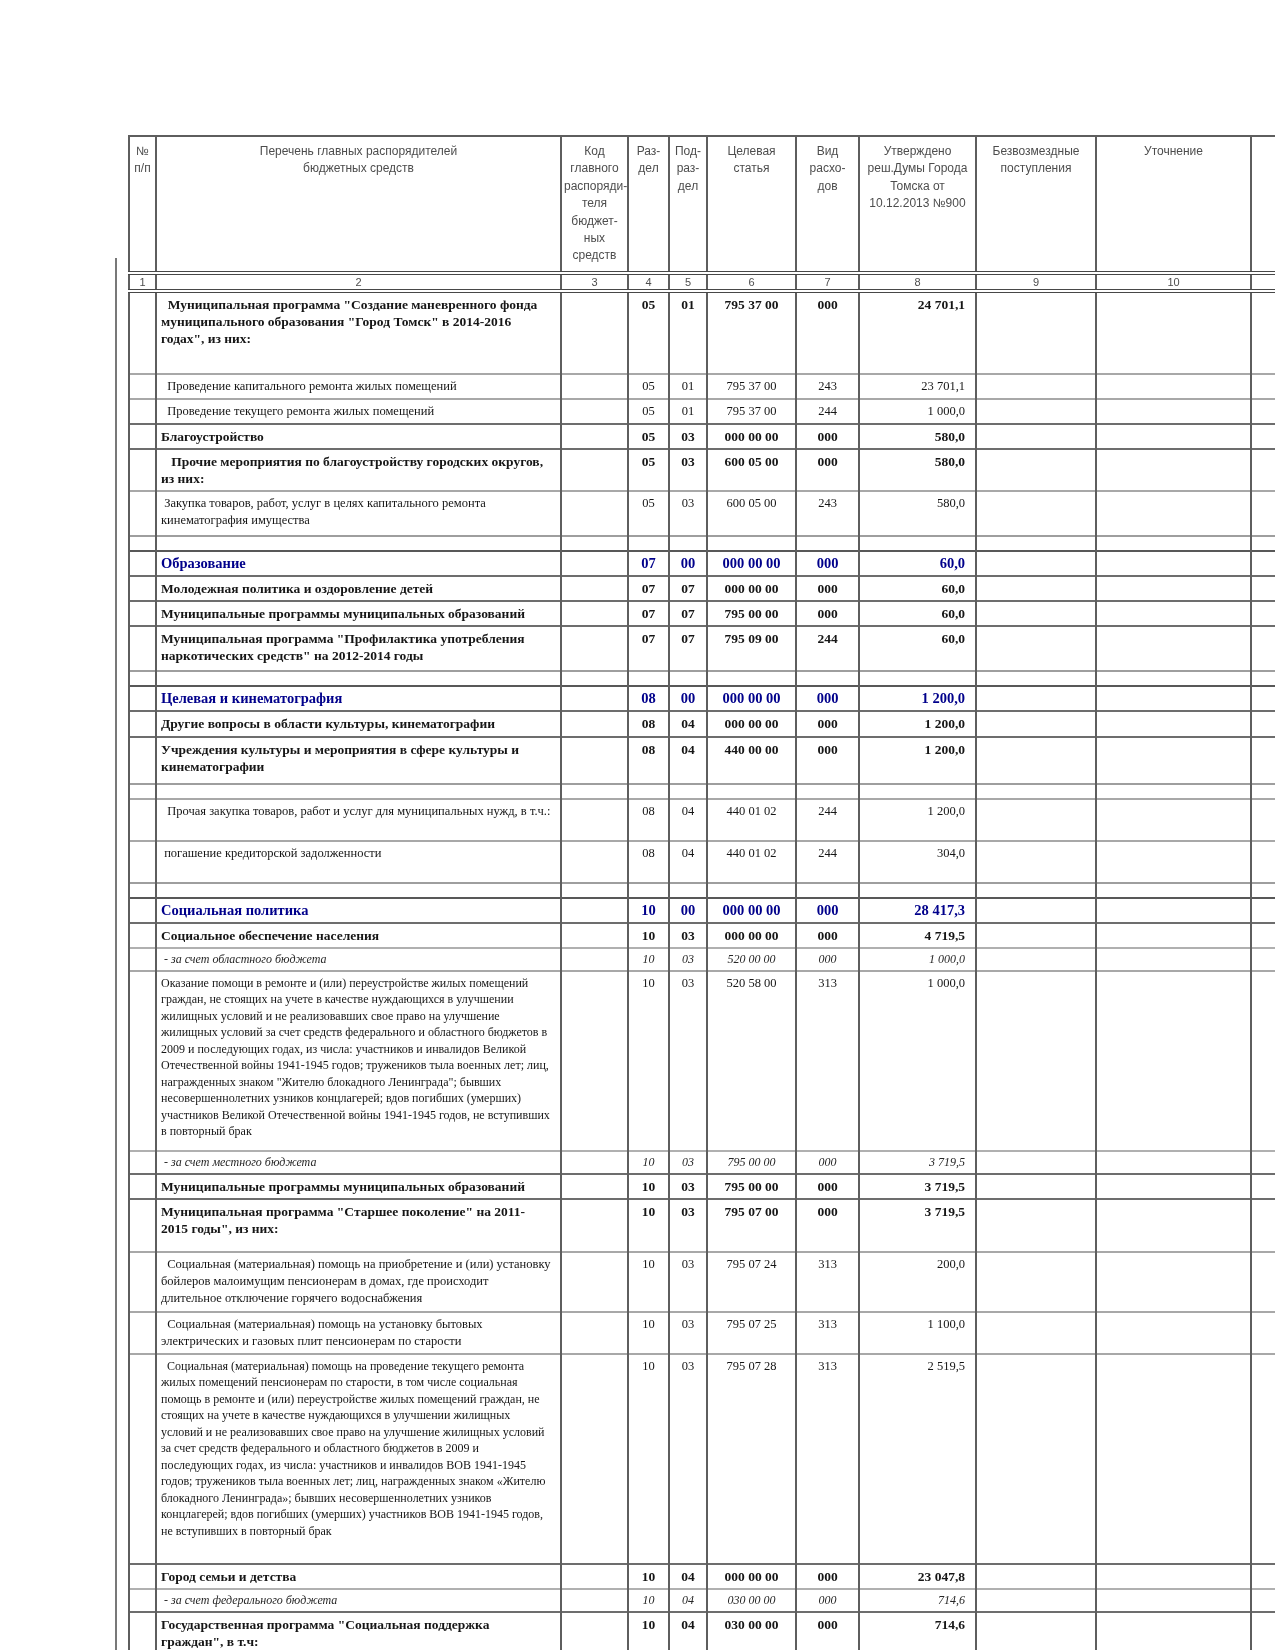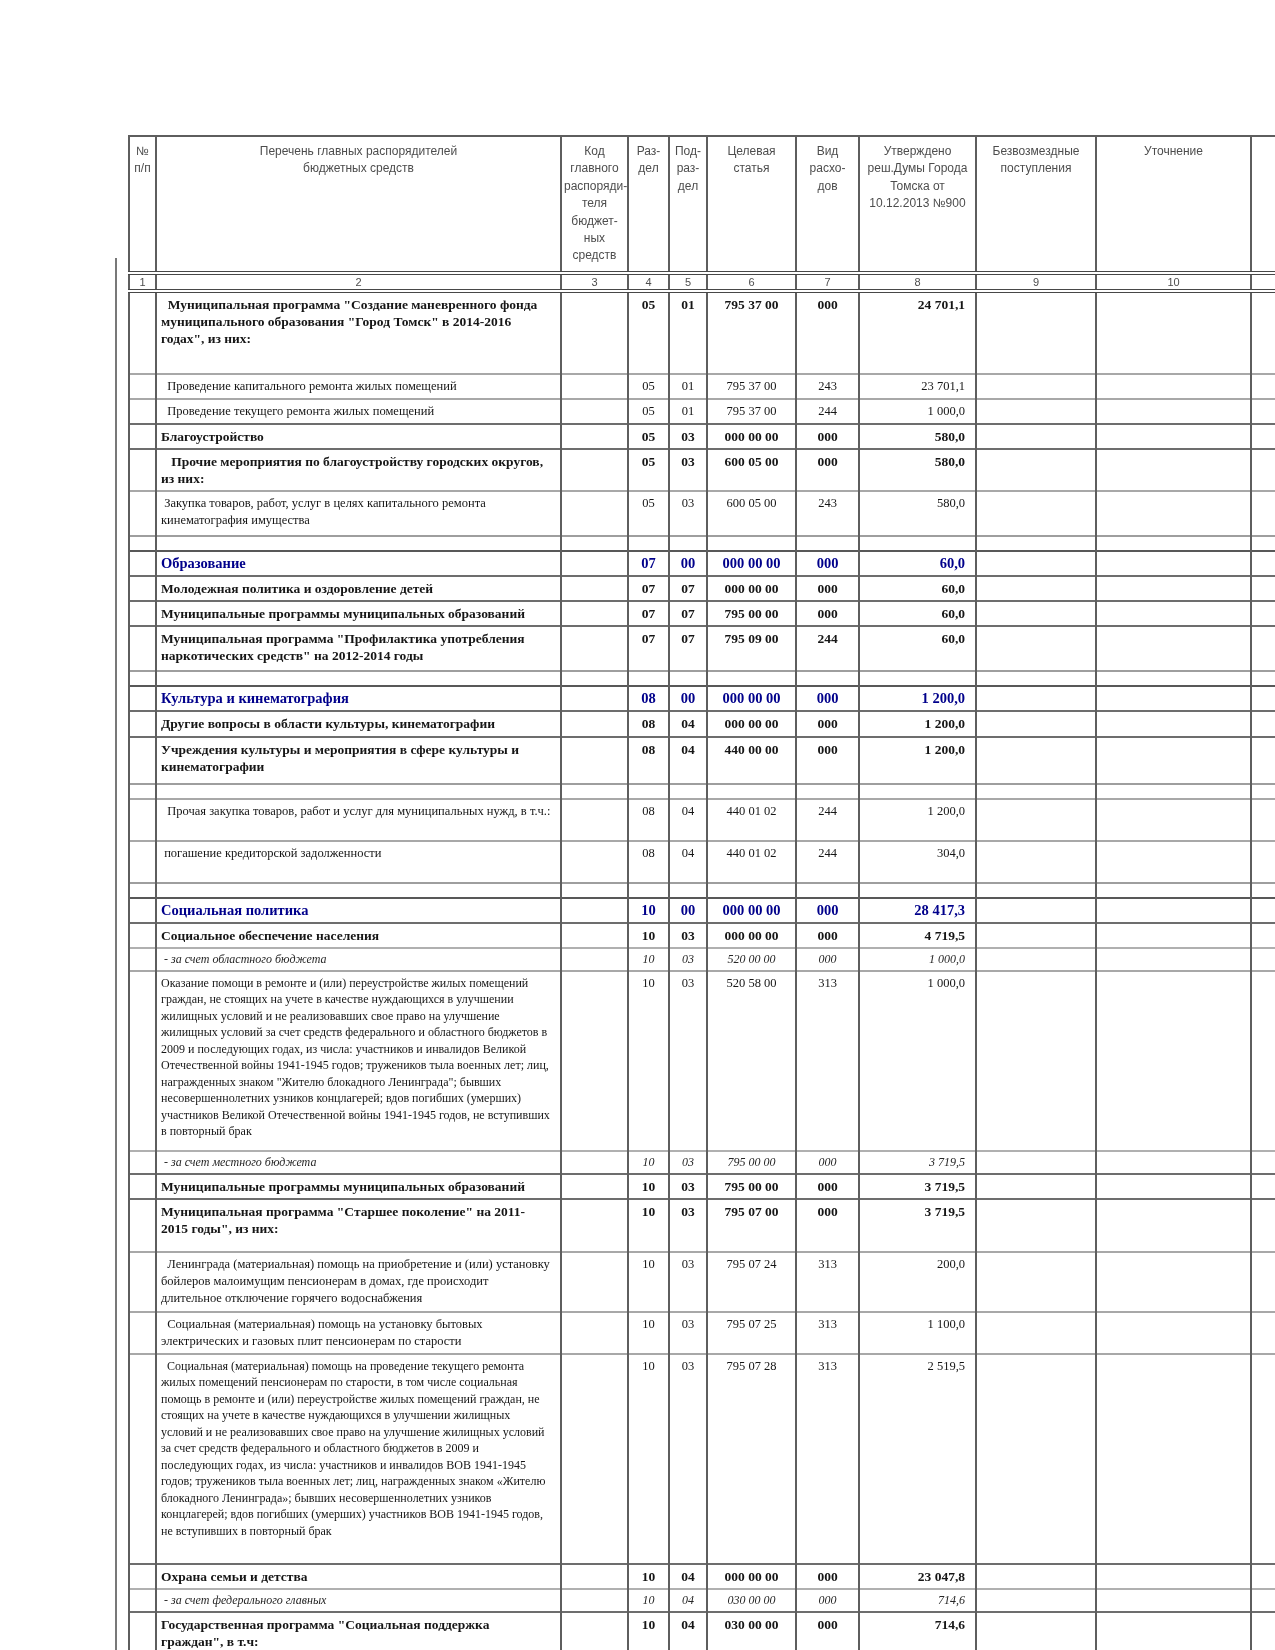--- a/index.html
+++ b/index.html
@@ -264,21 +264,21 @@
           <td class="c-p"></td>
           <td class="c-c"></td>
           <td class="c-v"></td>
           <td class="c-a"></td>
           <td class="c-free"></td>
           <td class="c-clar"></td>
           <td class="c-edge"></td>
         </tr>
         <tr class="k-section">
           <td class="c-n"></td>
-          <td class="c-name">Культура и кинематография</td>
+          <td class="c-name">Целевая и кинематография</td>
           <td class="c-code"></td>
           <td class="c-r">08</td>
           <td class="c-p">00</td>
           <td class="c-c">000 00 00</td>
           <td class="c-v">000</td>
           <td class="c-a">1 200,0</td>
           <td class="c-free"></td>
           <td class="c-clar"></td>
           <td class="c-edge"></td>
         </tr>
@@ -446,21 +446,21 @@
           <td class="c-p" style="padding-bottom: 14px;">03</td>
           <td class="c-c" style="padding-bottom: 14px;">795 07 00</td>
           <td class="c-v" style="padding-bottom: 14px;">000</td>
           <td class="c-a" style="padding-bottom: 14px;">3 719,5</td>
           <td class="c-free" style="padding-bottom: 14px;"></td>
           <td class="c-clar" style="padding-bottom: 14px;"></td>
           <td class="c-edge" style="padding-bottom: 14px;"></td>
         </tr>
         <tr class="k-detail">
           <td class="c-n" style="padding-bottom: 4px;"></td>
-          <td class="c-name" style="padding-bottom: 4px;">  Ленинграда (материальная) помощь на приобретение и (или) установку бойлеров малоимущим пенсионерам в домах, где происходит длительное отключение горячего водоснабжения</td>
+          <td class="c-name" style="padding-bottom: 4px;">  Социальная (материальная) помощь на приобретение и (или) установку бойлеров малоимущим пенсионерам в домах, где происходит длительное отключение горячего водоснабжения</td>
           <td class="c-code" style="padding-bottom: 4px;"></td>
           <td class="c-r" style="padding-bottom: 4px;">10</td>
           <td class="c-p" style="padding-bottom: 4px;">03</td>
           <td class="c-c" style="padding-bottom: 4px; text-align: center;">795 07 24</td>
           <td class="c-v" style="padding-bottom: 4px;">313</td>
           <td class="c-a" style="padding-bottom: 4px;">200,0</td>
           <td class="c-free" style="padding-bottom: 4px;"></td>
           <td class="c-clar" style="padding-bottom: 4px;"></td>
           <td class="c-edge" style="padding-bottom: 4px;"></td>
         </tr>
@@ -485,34 +485,34 @@
           <td class="c-p" style="padding-bottom: 24px;">03</td>
           <td class="c-c" style="padding-bottom: 24px;">795 07 28</td>
           <td class="c-v" style="padding-bottom: 24px;">313</td>
           <td class="c-a" style="padding-bottom: 24px;">2 519,5</td>
           <td class="c-free" style="padding-bottom: 24px;"></td>
           <td class="c-clar" style="padding-bottom: 24px;"></td>
           <td class="c-edge" style="padding-bottom: 24px;"></td>
         </tr>
         <tr class="k-bold">
           <td class="c-n"></td>
-          <td class="c-name">Охрана семьи и детства</td>
+          <td class="c-name">Город семьи и детства</td>
           <td class="c-code"></td>
           <td class="c-r">10</td>
           <td class="c-p">04</td>
           <td class="c-c">000 00 00</td>
           <td class="c-v">000</td>
           <td class="c-a">23 047,8</td>
           <td class="c-free"></td>
           <td class="c-clar"></td>
           <td class="c-edge"></td>
         </tr>
         <tr class="k-note">
           <td class="c-n"></td>
-          <td class="c-name"> - за счет федерального главных</td>
+          <td class="c-name"> - за счет федерального бюджета</td>
           <td class="c-code"></td>
           <td class="c-r">10</td>
           <td class="c-p">04</td>
           <td class="c-c">030 00 00</td>
           <td class="c-v">000</td>
           <td class="c-a">714,6</td>
           <td class="c-free"></td>
           <td class="c-clar"></td>
           <td class="c-edge"></td>
         </tr>

